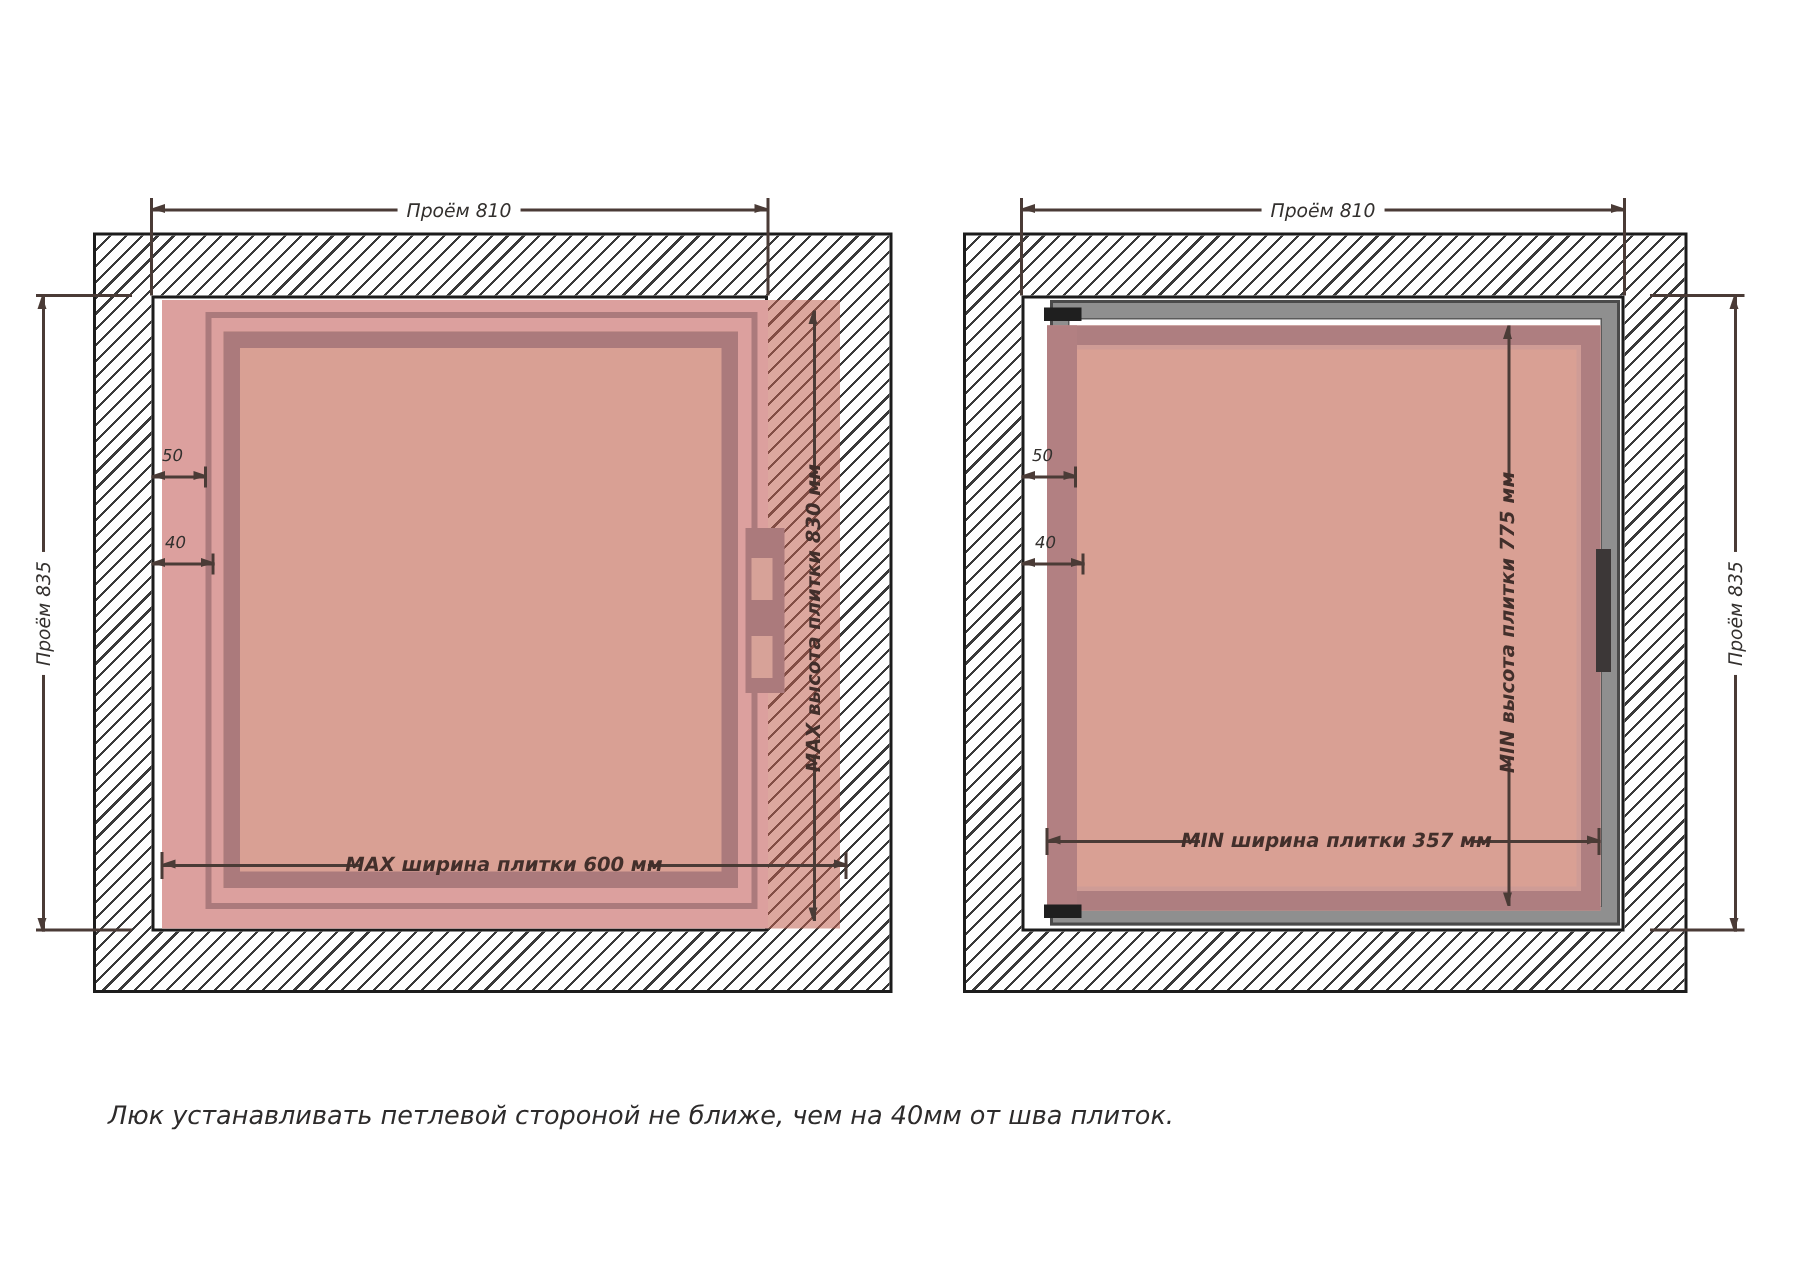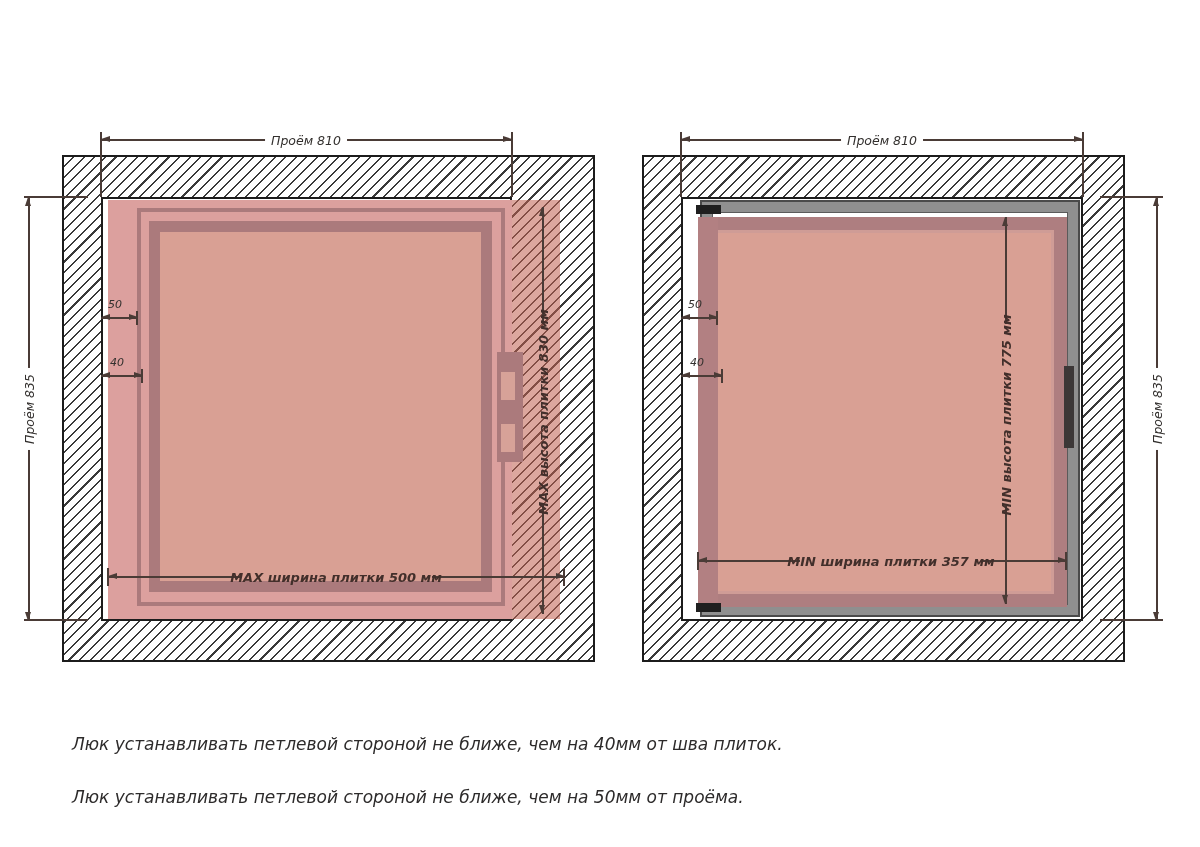--- a/index.html
+++ b/index.html
@@ -76,21 +76,21 @@
     <div class="a ar ar-r" style="left:134px;top:372px;"></div>
     <div class="a lv" style="left:141px;top:369px;height:14px;"></div>
     <div class="a slbl" style="left:117px;top:362px;">40</div>
 
     <div class="a lv" style="left:107px;top:568px;height:18px;"></div>
     <div class="a lv" style="left:563px;top:568px;height:18px;"></div>
     <div class="a lh" style="left:108px;top:576px;width:132px;"></div>
     <div class="a lh" style="left:432px;top:576px;width:133px;"></div>
     <div class="a ar ar-l" style="left:108px;top:573px;"></div>
     <div class="a ar ar-r" style="left:556px;top:573px;"></div>
-    <div class="a tlbl" style="left:336px;top:577px;">MAX ширина плитки 500 мм</div>
+    <div class="a tlbl" style="left:336px;top:577px;">MAX ширина плитки 600 мм</div>
 
     <div class="a lv" style="left:542px;top:207px;height:115px;"></div>
     <div class="a lv" style="left:542px;top:503px;height:111px;"></div>
     <div class="a ar ar-u" style="left:539px;top:207px;"></div>
     <div class="a ar ar-d" style="left:539px;top:605px;"></div>
     <div class="a vtlbl" style="left:543px;top:412px;">MAX высота плитки 830 мм</div>
   </div>
 
   <div class="grp">
     <div class="a hatch" style="left:642px;top:155px;width:483px;height:507px;"></div>
@@ -140,15 +140,14 @@
     <div class="a tlbl" style="left:891px;top:561px;">MIN ширина плитки 357 мм</div>
 
     <div class="a lv" style="left:1005px;top:217px;height:107px;"></div>
     <div class="a lv" style="left:1005px;top:506px;height:98px;"></div>
     <div class="a ar ar-u" style="left:1002px;top:217px;"></div>
     <div class="a ar ar-d" style="left:1002px;top:595px;"></div>
     <div class="a vtlbl" style="left:1006px;top:415px;">MIN высота плитки 775 мм</div>
   </div>
 
   <div class="a note" style="left:72px;top:734px;font-style:italic;">Люк устанавливать петлевой стороной не ближе, чем на 40мм от шва плиток.</div>
-  <div class="a note" style="left:72px;top:787px;">Люк устанавливать петлевой стороной не ближе, чем на 50мм от проёма.</div>
 
 </div>
 
 </body></html>

